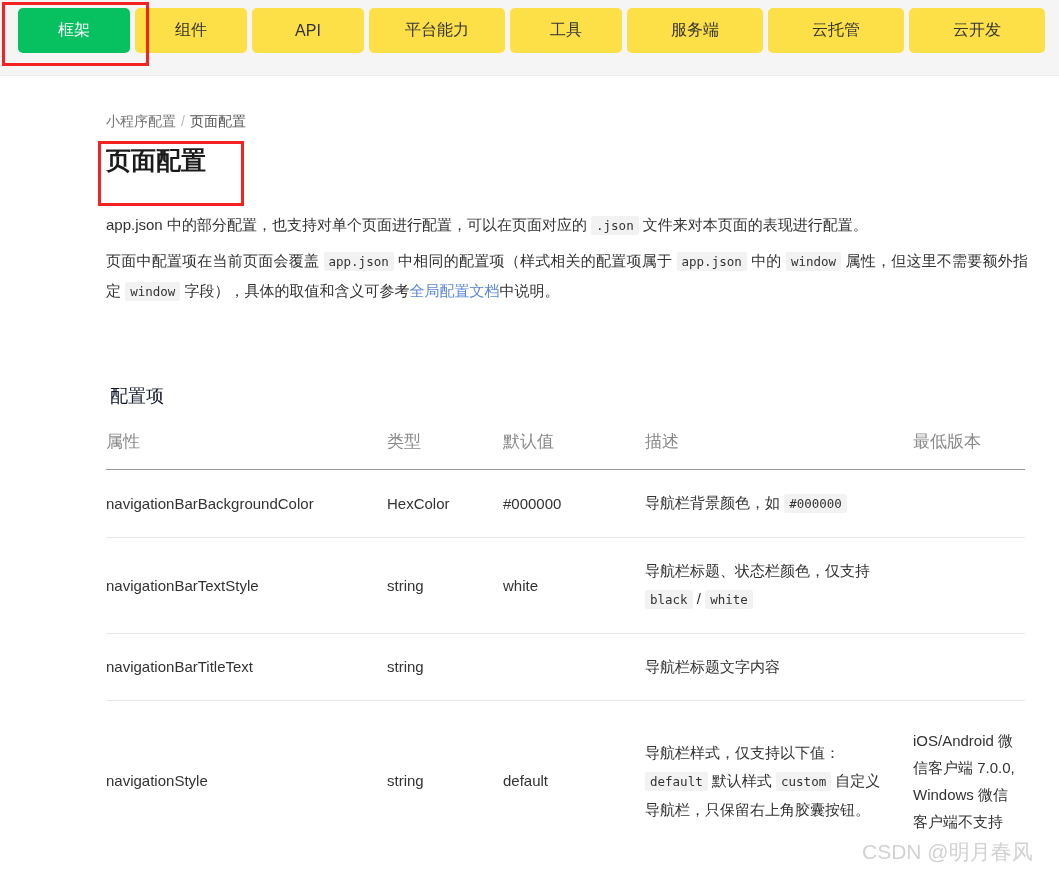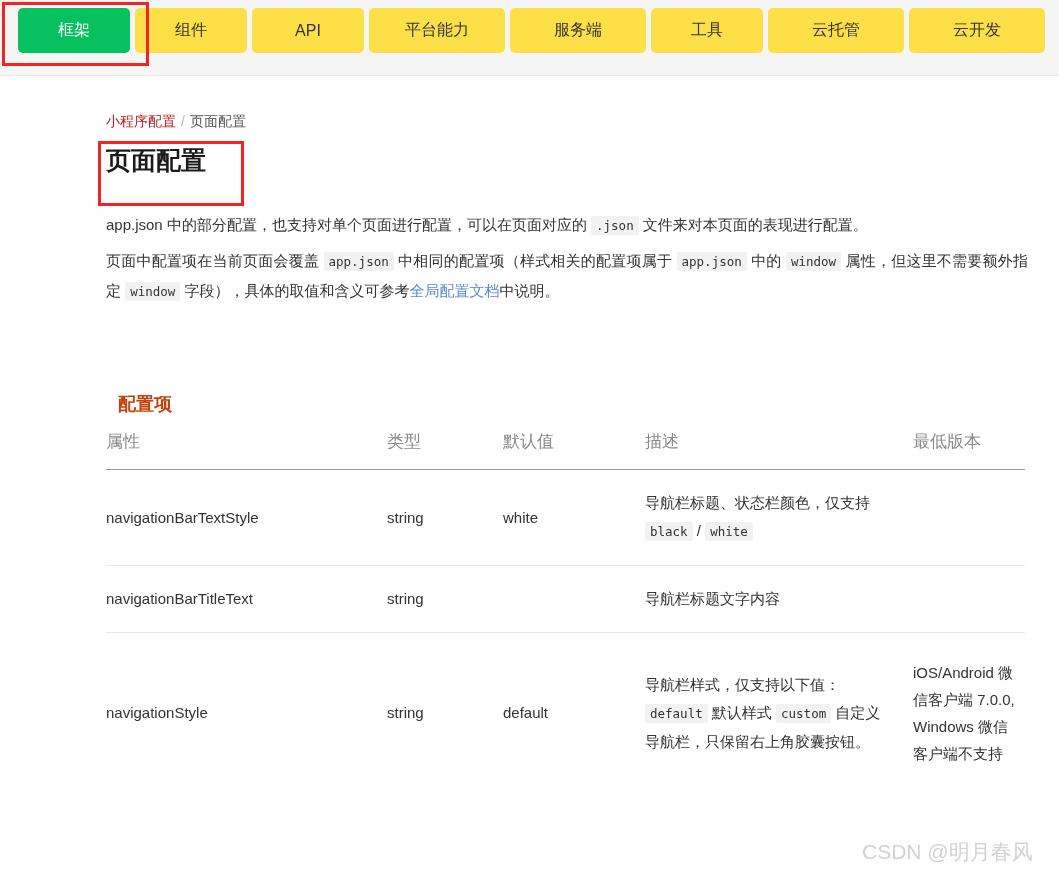--- a/index.html
+++ b/index.html
@@ -58,21 +58,21 @@
     left: 0; top: 76px;
     width: 1059px;
   }
 
   .breadcrumb {
     position: absolute; left: 106px; top: 37px;
     font-size: 14px;
     color: #b6b6b6;
     white-space: nowrap;
   }
-  .breadcrumb .crumb-link { color: #b91c1c; }
+  .breadcrumb .crumb-link { color: #737373; }
   .breadcrumb .sep { color: #b9b9b9; margin: 0 5px; }
   .breadcrumb .crumb-cur { color: #555555; }
 
   .page-title-wrap {
     position: absolute; left: 106px; top: 72px;
   }
   .page-title {
     font-size: 25px;
     font-weight: bold;
     color: #1a1a1a;
@@ -109,23 +109,23 @@
     white-space: nowrap;
   }
   a.inline-link {
     color: #5b87d6;
     text-decoration: none;
   }
 
   .section-title {
     position: absolute; left: 106px; top: 304px;
     font-size: 18px;
-    font-weight: bold;
-    color: #c2410c;
-    margin: 12px;
+    font-weight: normal;
+    color: #0f172a;
+    margin: 4px;
     white-space: nowrap;
   }
 
   
   .cfg-table {
     position: absolute;
     left: 106px; top: 354px;
     width: 919px;
     border-collapse: collapse;
     table-layout: fixed;
@@ -180,25 +180,25 @@
         </div>
       <div class="nav-tab">
           <span>组件</span>
         </div>
       <div class="nav-tab">
           <span>API</span>
         </div>
       <div class="nav-tab wide">
           <span>平台能力</span>
         </div>
-      <div class="nav-tab wide">
-          <span>服务端</span>
-        </div>
       <div class="nav-tab">
           <span>工具</span>
+        </div>
+      <div class="nav-tab wide">
+          <span>服务端</span>
         </div>
       <div class="nav-tab wide">
           <span>云托管</span>
         </div>
       <div class="nav-tab wide">
           <span>云开发</span>
         </div>
     </div>
     <div class="redbox-tab"></div>
   </div>
@@ -234,20 +234,27 @@
         <tr>
           <th>属性</th>
           <th>类型</th>
           <th>默认值</th>
           <th>描述</th>
           <th>最低版本</th>
         </tr>
       </thead>
       <tbody>
         <tr>
+          <td>navigationBarBackgroundColor</td>
+          <td>HexColor</td>
+          <td>#000000</td>
+          <td class="cell-desc"><span>导航栏背景颜色，如 </span><code class="ic">#000000</code></td>
+          <td class="cell-ver"></td>
+        </tr>
+        <tr>
           <td>navigationBarTextStyle</td>
           <td>string</td>
           <td>white</td>
           <td class="cell-desc"><span>导航栏标题、状态栏颜色，仅支持 </span><code class="ic">black</code><span> / </span><code class="ic">white</code></td>
           <td class="cell-ver"></td>
         </tr>
         <tr>
           <td>navigationBarTitleText</td>
           <td>string</td>
           <td></td>

